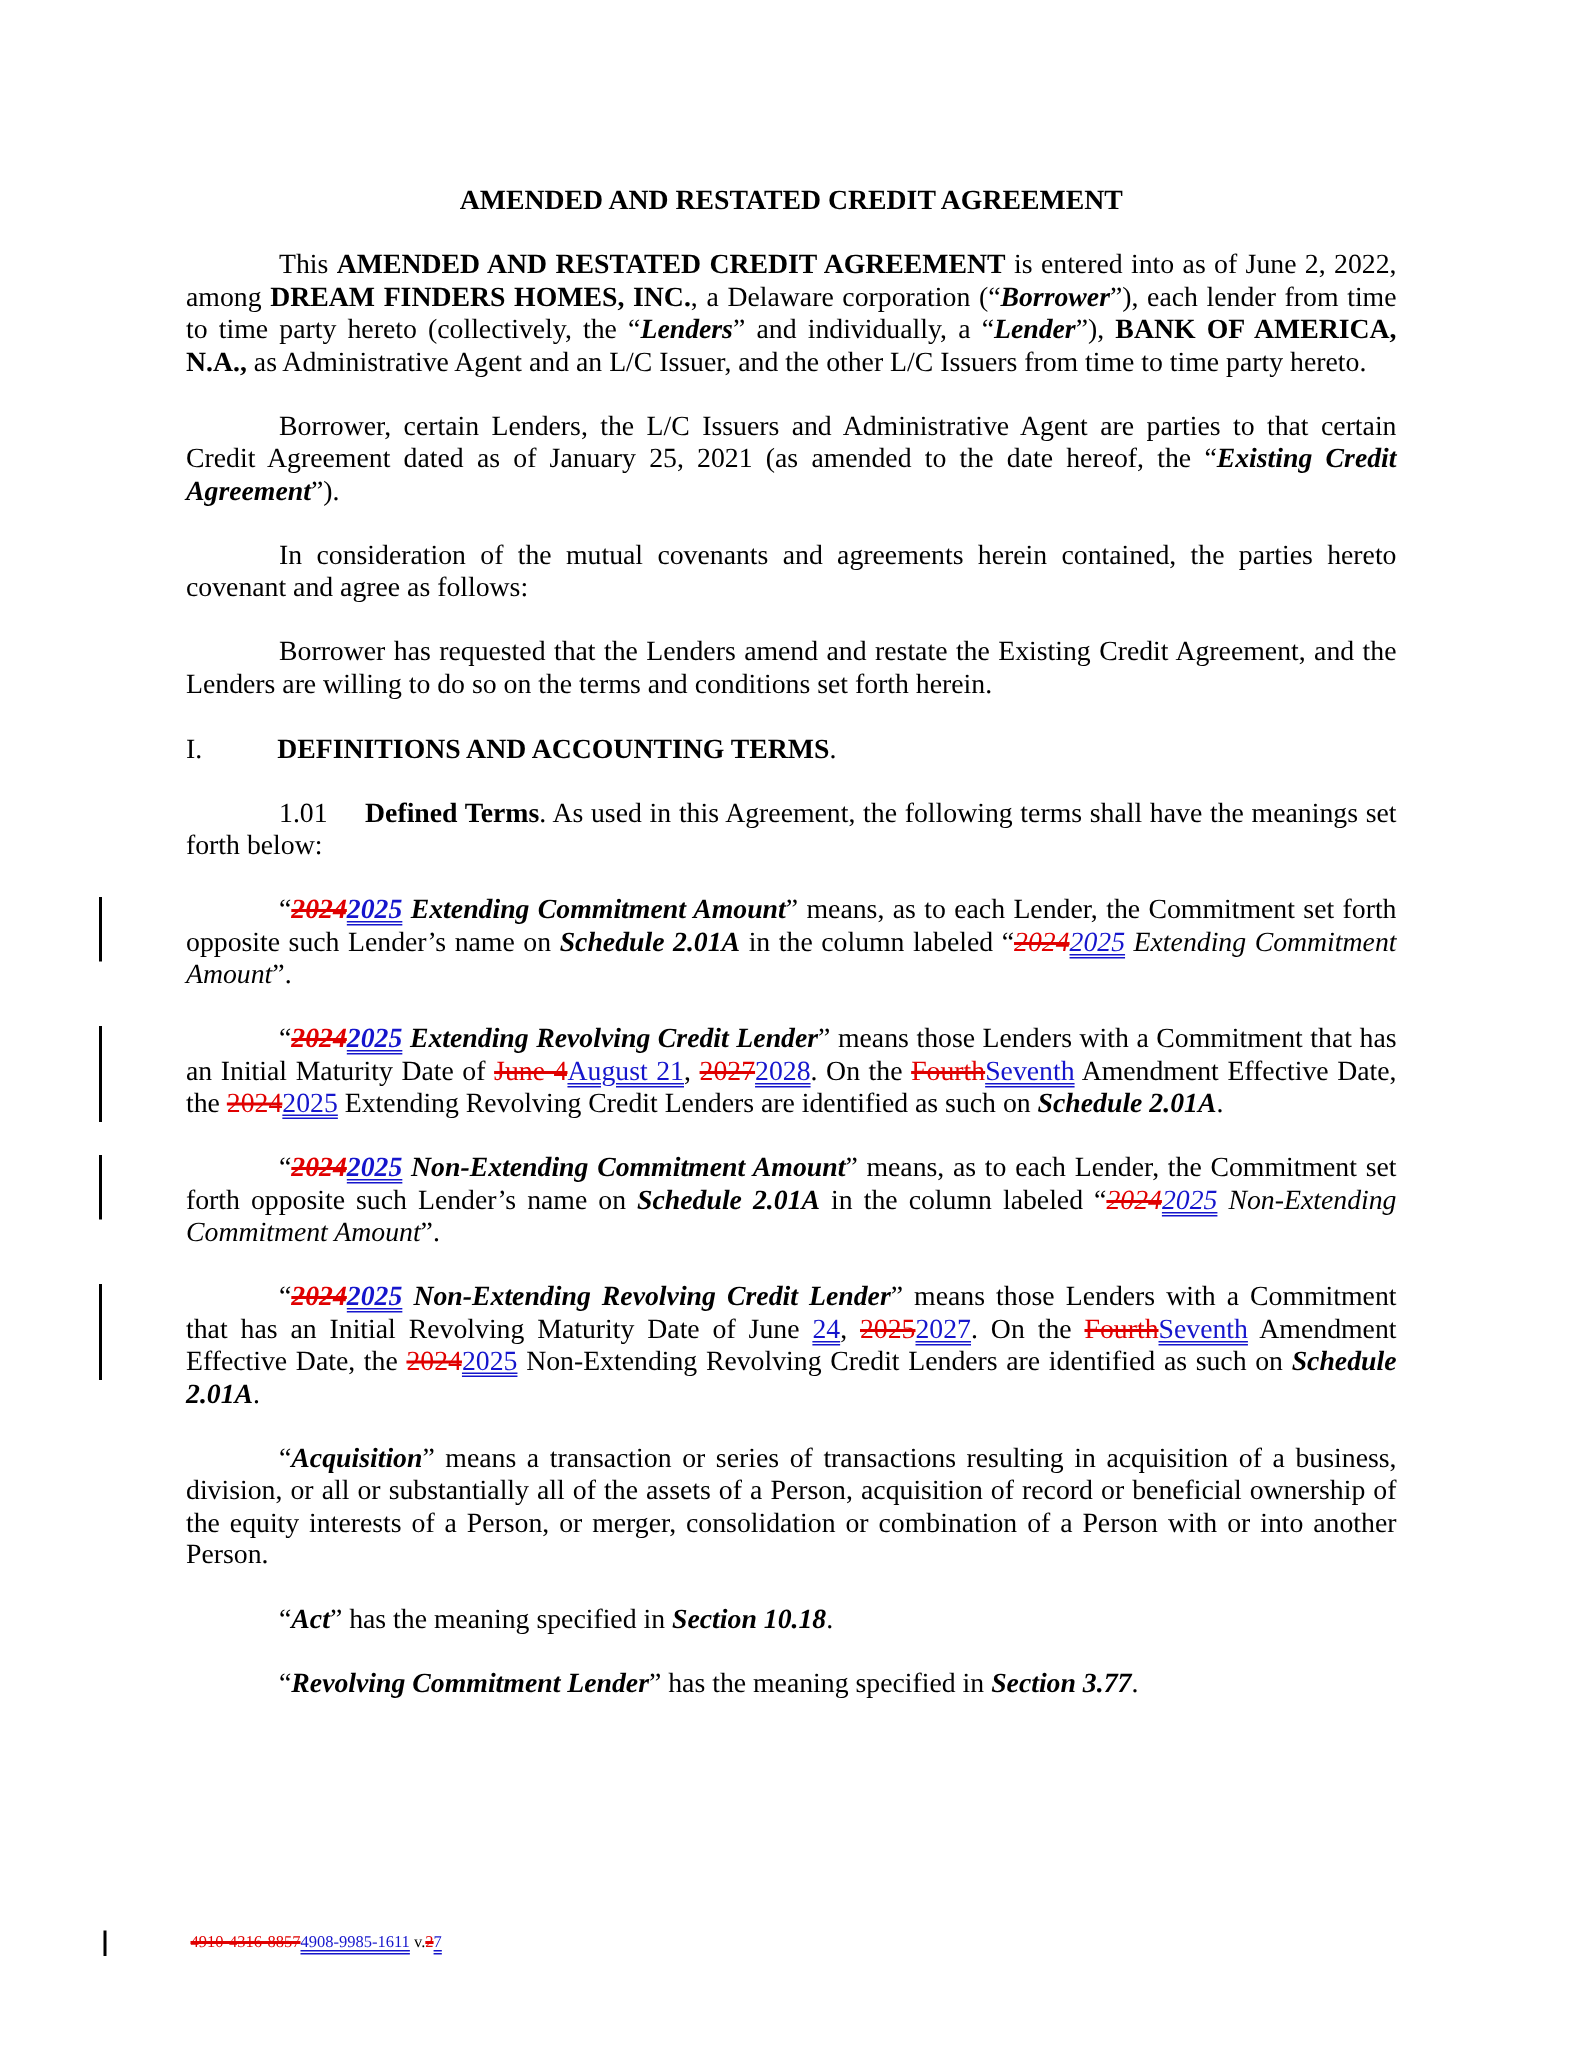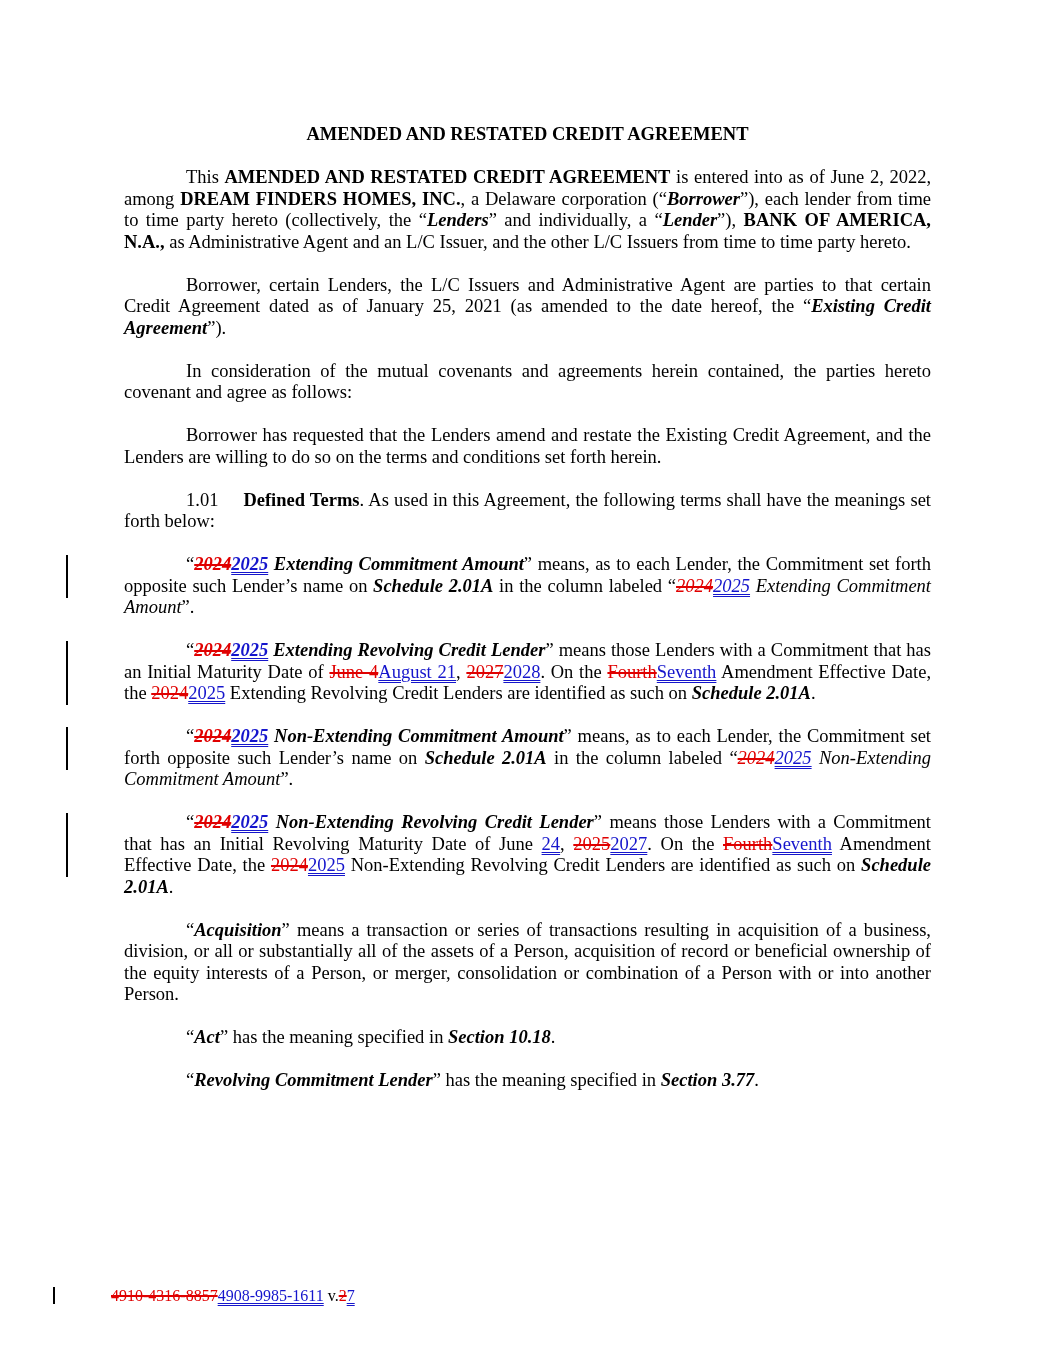--- a/index.html
+++ b/index.html
@@ -13,39 +13,40 @@
   p.indent{text-indent:62px;margin-top:17px;}
   p.doc-title{text-align:center;font-weight:bold;text-indent:0;}
   p.heading{text-indent:0;}
   .r-b{font-weight:bold;}
   .r-i{font-style:italic;}
   .r-bi{font-weight:bold;font-style:italic;}
   .r-del{color:var(--del,#e00000);text-decoration:line-through;text-decoration-thickness:1.5px;}
   .r-ins{color:var(--ins,#1515cc);text-decoration:underline;text-decoration-style:double;text-decoration-thickness:1px;text-underline-offset:2px;}
   .r-tab{display:inline-block;}
   .change-bar{position:absolute;left:-58px;width:2px;background:#000;}
-  .footer{position:absolute;left:111px;top:1287px;font-size:16px;line-height:17px;text-align:center;}
+  .footer{position:absolute;left:127px;top:1287px;font-size:11px;line-height:17px;text-align:center;}
   .footer .change-bar{top:0;height:17px;}
 </style>
 </head>
 <body>
 
 <div class="page">
   <div class="content">
 
     <p class="doc-title">AMENDED AND RESTATED CREDIT AGREEMENT</p>
 
     <p class="indent"><span class="">This </span><span class="r-b">AMENDED AND RESTATED CREDIT AGREEMENT</span><span class=""> is entered into as of June 2, 2022, among </span><span class="r-b">DREAM FINDERS HOMES, INC.</span><span class="">, a Delaware corporation (“</span><span class="r-bi">Borrower</span><span class="">”), each lender from time to time party hereto (collectively, the “</span><span class="r-bi">Lenders</span><span class="">” and individually, a “</span><span class="r-bi">Lender</span><span class="">”), </span><span class="r-b">BANK OF AMERICA, N.A.,</span><span class=""> as Administrative Agent and an L/C Issuer, and the other L/C Issuers from time to time party hereto.</span></p>
 
     <p class="indent"><span class="">Borrower, certain Lenders, the L/C Issuers and Administrative Agent are parties to that certain Credit Agreement dated as of January 25, 2021 (as amended to the date hereof, the “</span><span class="r-bi">Existing Credit Agreement</span><span class="">”).</span></p>
 
     <p class="indent"><span class="">In consideration of the mutual covenants and agreements herein contained, the parties hereto covenant and agree as follows:</span></p>
 
     <p class="indent"><span class="">Borrower has requested that the Lenders amend and restate the Existing Credit Agreement, and the Lenders are willing to do so on the terms and conditions set forth herein.</span></p>
 
+    <p class="heading"><span class="">I.</span><span class="r-tab" style="width: 50px;"></span><span class="r-b">DEFINITIONS AND ACCOUNTING TERMS</span><span class="">.</span></p>
 
     <p class="indent"><span class="">1.01</span><span class="r-tab" style="width: 25px;"></span><span class="r-b">Defined Terms</span><span class="">. As used in this Agreement, the following terms shall have the meanings set forth below:</span></p>
 
     <p class="indent">
       <span class="change-bar" style="top:1px;height:43px;"></span>
     <span class="">“</span><span class="r-del r-bi">2024</span><span class="r-ins r-bi">2025</span><span class=""> </span><span class="r-bi">Extending Commitment Amount</span><span class="">” means, as to each Lender, the Commitment set forth opposite such Lender’s name on </span><span class="r-bi">Schedule 2.01A</span><span class=""> in the column labeled “</span><span class="r-del r-i">2024</span><span class="r-ins r-i">2025</span><span class=""> </span><span class="r-i">Extending Commitment Amount</span><span class="">”.</span></p>
 
     <p class="indent">
       <span class="change-bar" style="top:1px;height:64px;"></span>
     <span class="">“</span><span class="r-del r-bi">2024</span><span class="r-ins r-bi">2025</span><span class=""> </span><span class="r-bi">Extending Revolving Credit Lender</span><span class="">” means those Lenders with a Commitment that has an Initial Maturity Date of </span><span class="r-del">June 4</span><span class="r-ins">August 21</span><span class="">, </span><span class="r-del">2027</span><span class="r-ins">2028</span><span class="">. On the </span><span class="r-del">Fourth</span><span class="r-ins">Seventh</span><span class=""> Amendment Effective Date, the </span><span class="r-del">2024</span><span class="r-ins">2025</span><span class=""> Extending Revolving Credit Lenders are identified as such on </span><span class="r-bi">Schedule 2.01A</span><span class="">.</span></p>

